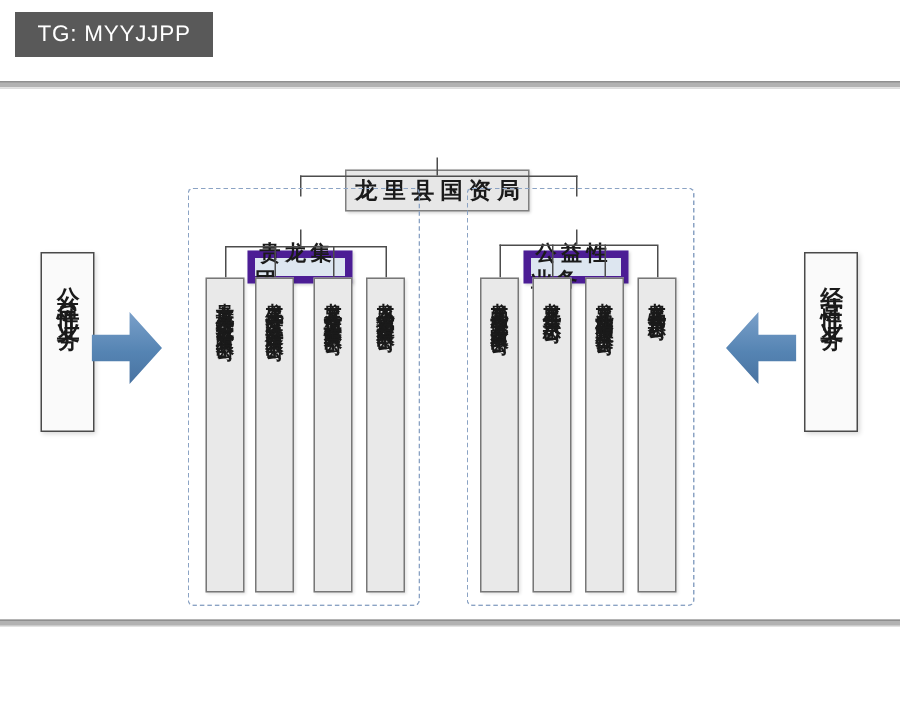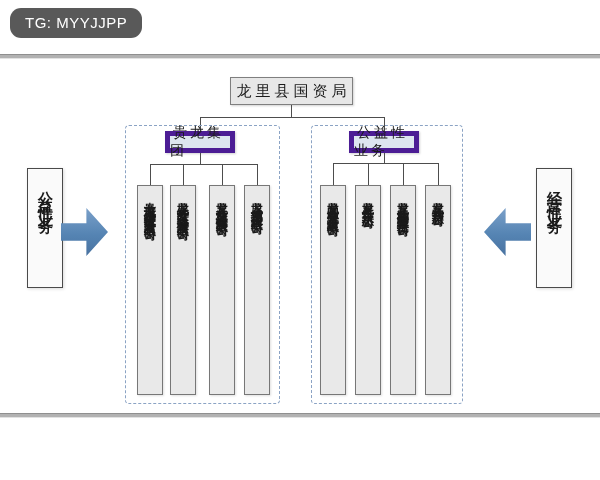--- a/index.html
+++ b/index.html
@@ -7,21 +7,21 @@
     width:600px;height:480px;position:relative;overflow:hidden;
     background:#ffffff;
     font-family:"Liberation Sans","DejaVu Sans",sans-serif;
   }
   .stage{position:absolute;inset:0;}
 
   
   .badge{
     position:absolute;left:10px;top:8px;height:30px;line-height:30px;
     padding:0 15px;background:#595959;color:#ffffff;
-    font-size:15px;letter-spacing:0.5px;border-radius:11px;
+    font-size:15px;letter-spacing:0.5px;
   }
 
   
   .divider{
     position:absolute;left:0;width:600px;height:3px;
     background:#b2b2b2;border-top:1px solid #8f8f8f;border-bottom:1px solid #e2e2e2;
   }
   .divider.top{top:54px;}
   .divider.bottom{top:413px;}
 
@@ -30,22 +30,22 @@
     position:absolute;left:368px;top:442px;width:216px;height:30px;
     background:#666666;color:#ffffff;font-size:16px;
     display:flex;align-items:center;justify-content:center;
     letter-spacing:0.3px;
   }
 
   
   .obox{
     position:absolute;box-sizing:border-box;
     border:1px solid #7f7f7f;background:#e9e9e9;color:#1a1a1a;
-    font-family:"DejaVu Serif","Liberation Serif",serif;font-weight:normal;
-    display:flex;align-items:center;justify-content:center;
+    font-family:"DejaVu Serif","Liberation Serif",serif;font-weight:bold;
+    display:flex;align-items:center;justify-content:center;margin-top:36px;
   }
   .rootbox{
     left:230px;top:77px;width:123px;height:28px;
     font-size:15px;letter-spacing:4px;text-indent:4px;
     background:#e7e7e7;box-shadow:1px 1px 2px rgba(0,0,0,0.18);
   }
   .groupbox{
     top:131px;width:70px;height:22px;
     font-size:14px;letter-spacing:3px;text-indent:3px;
     background:#dde6f0;border:5px solid #4c1d95;

